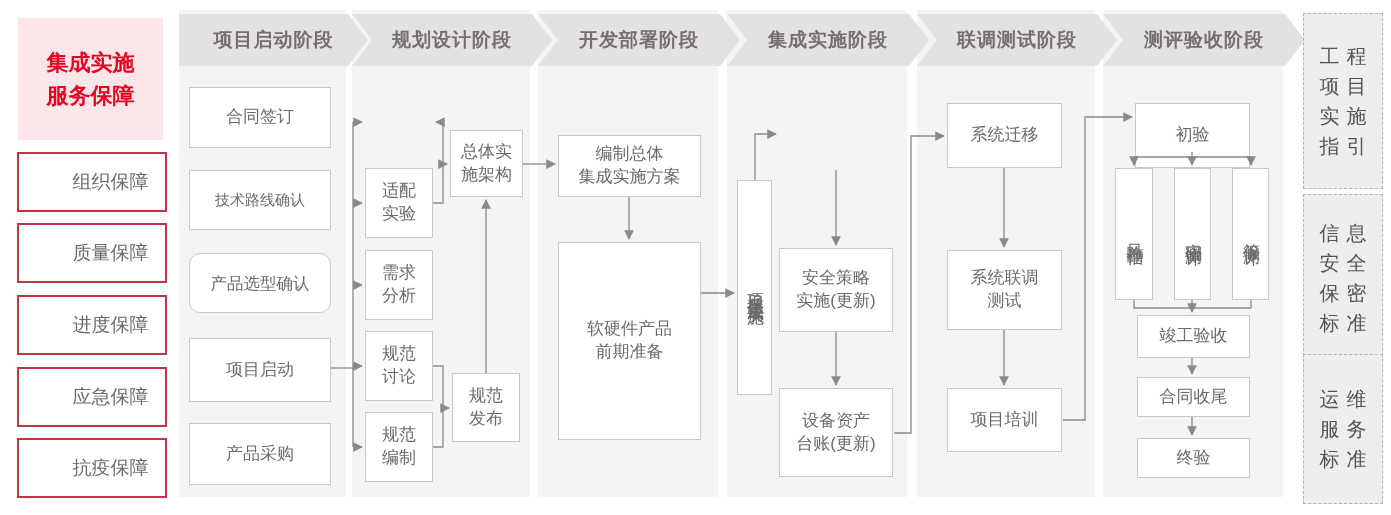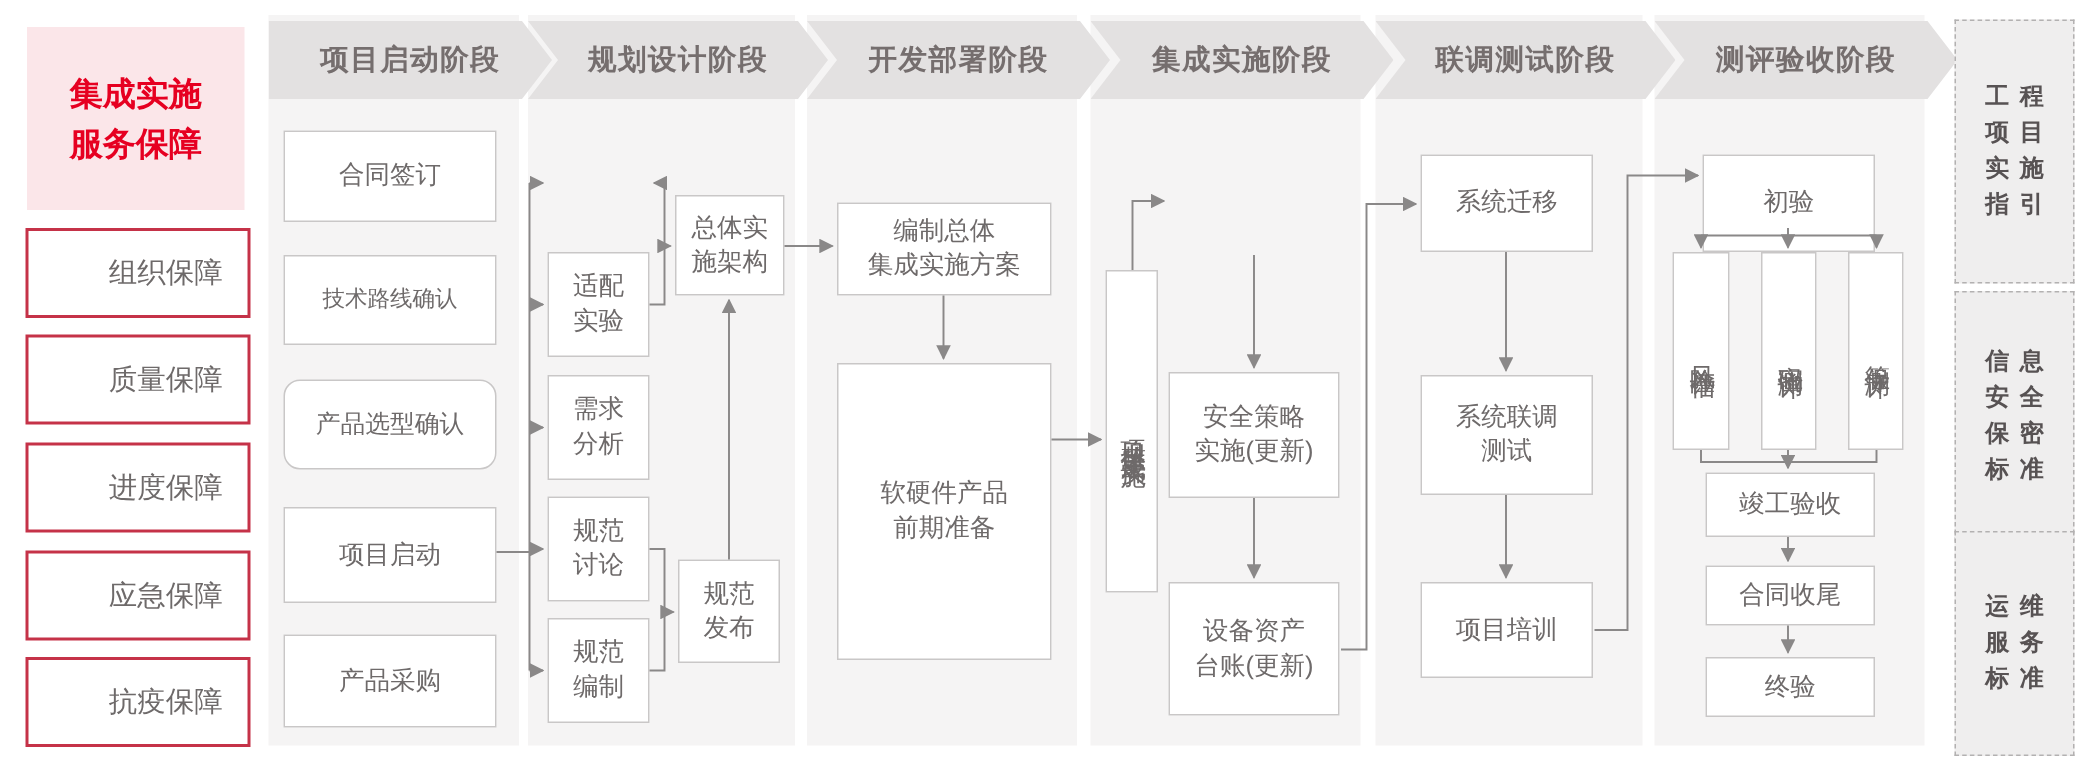--- a/index.html
+++ b/index.html
@@ -38,21 +38,21 @@
   #side-title{position:absolute;left:18px;top:18px;width:145px;height:122px;background:#fbe6e9;
         color:#e60021;font-size:22px;font-weight:bold;line-height:1.5;display:flex;align-items:center;
         justify-content:center;text-align:center;white-space:pre-line;}
   .side-item{position:absolute;left:17px;width:150px;height:60px;background:#ffffff;
         border:2px solid #c53248;color:#6e6a6a;font-size:19px;display:flex;align-items:center;
         justify-content:center;box-sizing:border-box;padding-left:37px;}
   #si0{top:152px;} #si1{top:223px;} #si2{top:295px;} #si3{top:367px;} #si4{top:438px;}
 
   
   .refbox{position:absolute;left:1303px;width:80px;background:#efeeee;border:1px dashed #b3b1b1;
-        color:#575253;font-size:16px;font-weight:bold;line-height:1.5;letter-spacing:7px;
+        color:#575253;font-size:20px;font-weight:normal;line-height:1.5;letter-spacing:7px;
         padding-left:7px;display:flex;align-items:center;justify-content:center;text-align:center;
         white-space:pre-line;box-sizing:border-box;}
   #ref0{top:13px;height:176px;}
   #ref1{top:194px;height:167px;}
   #ref2{top:354px;height:150px;}
 
   
   #n-p1-0{left:189px;top:87px;width:142px;height:61px;}
   #n-p1-1{left:189px;top:170px;width:142px;height:60px;font-size:15px;}
   #n-p1-2{left:189px;top:253px;width:142px;height:60px;font-size:16.5px;border-radius:11px;}

